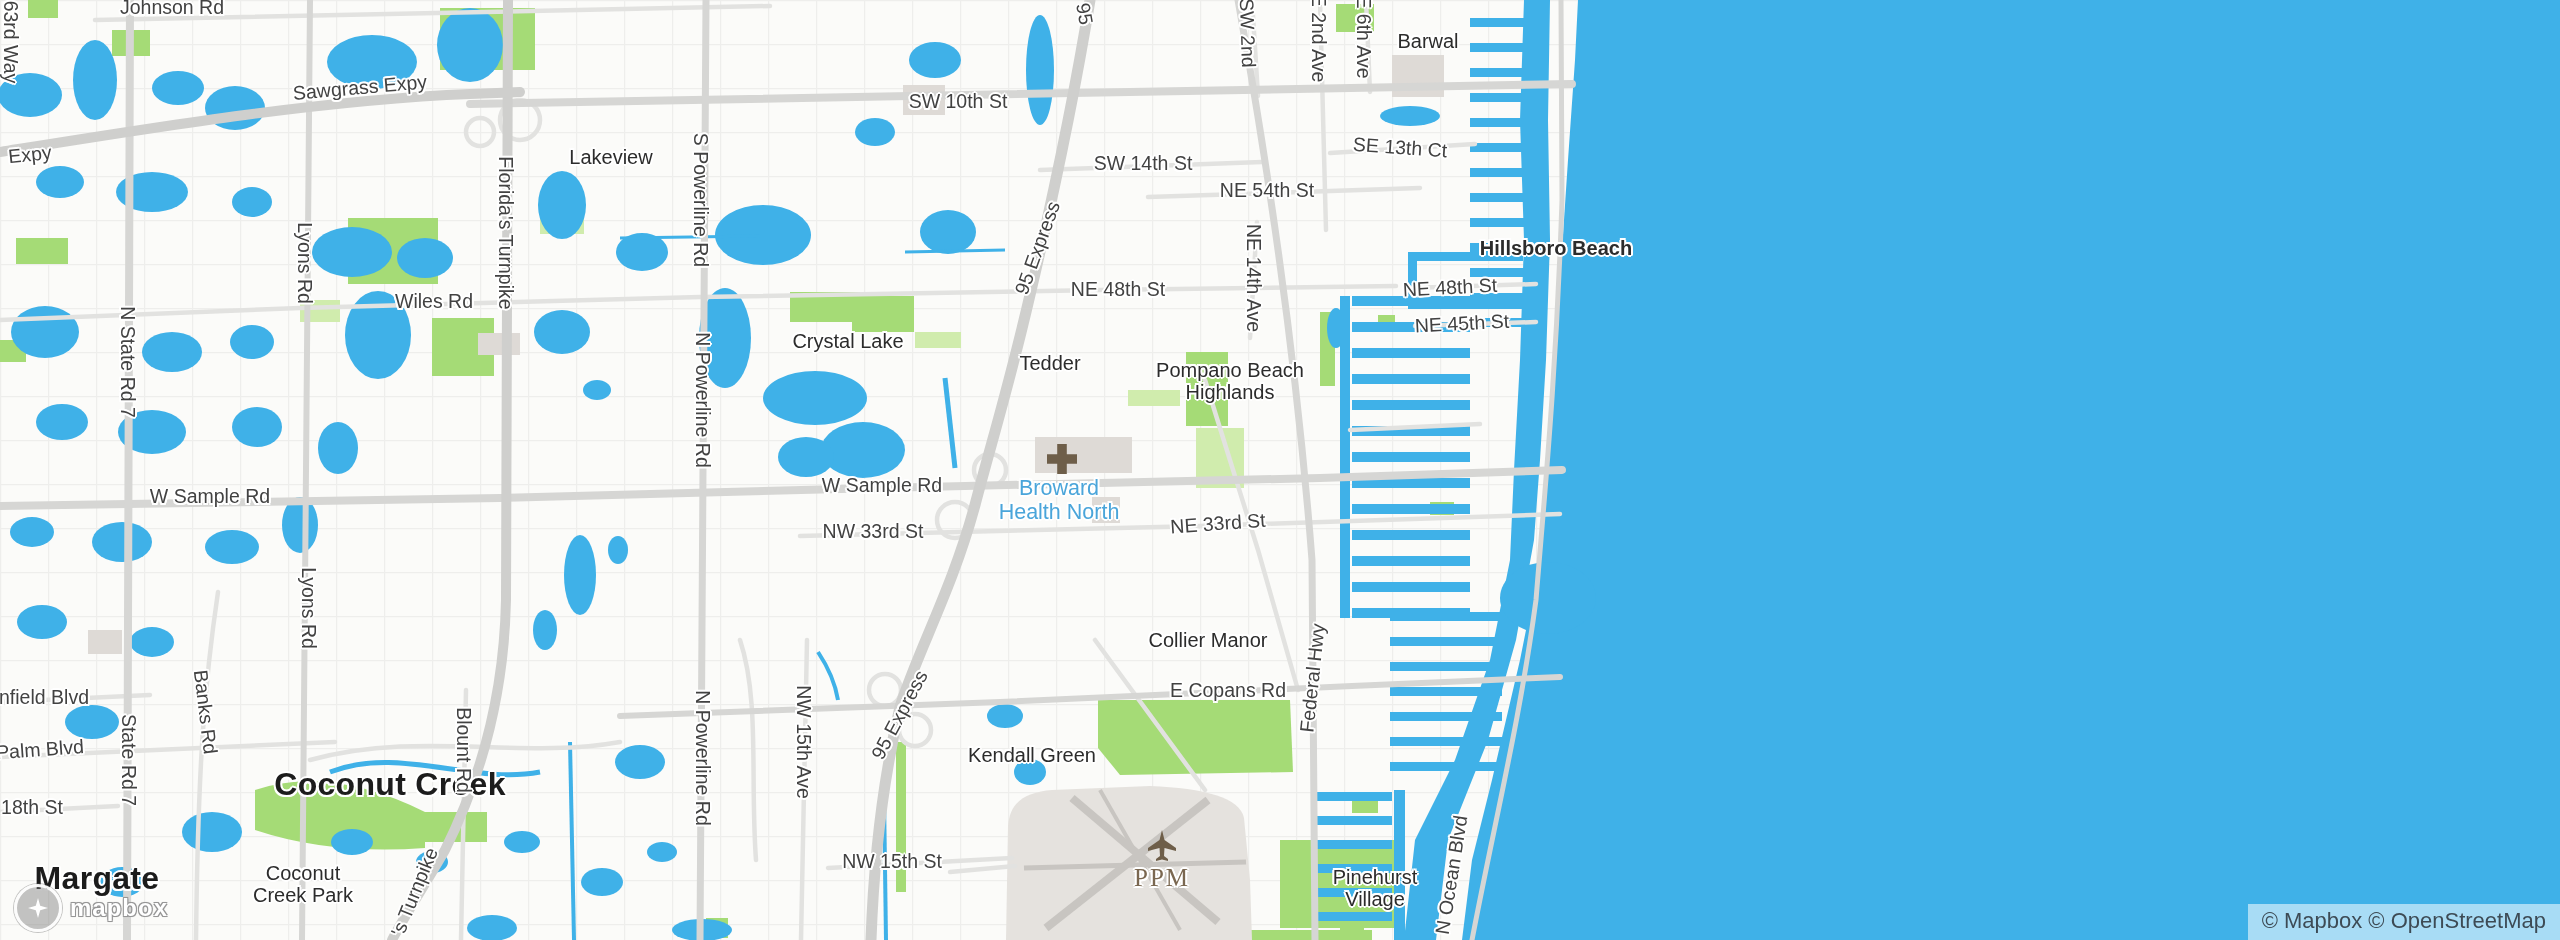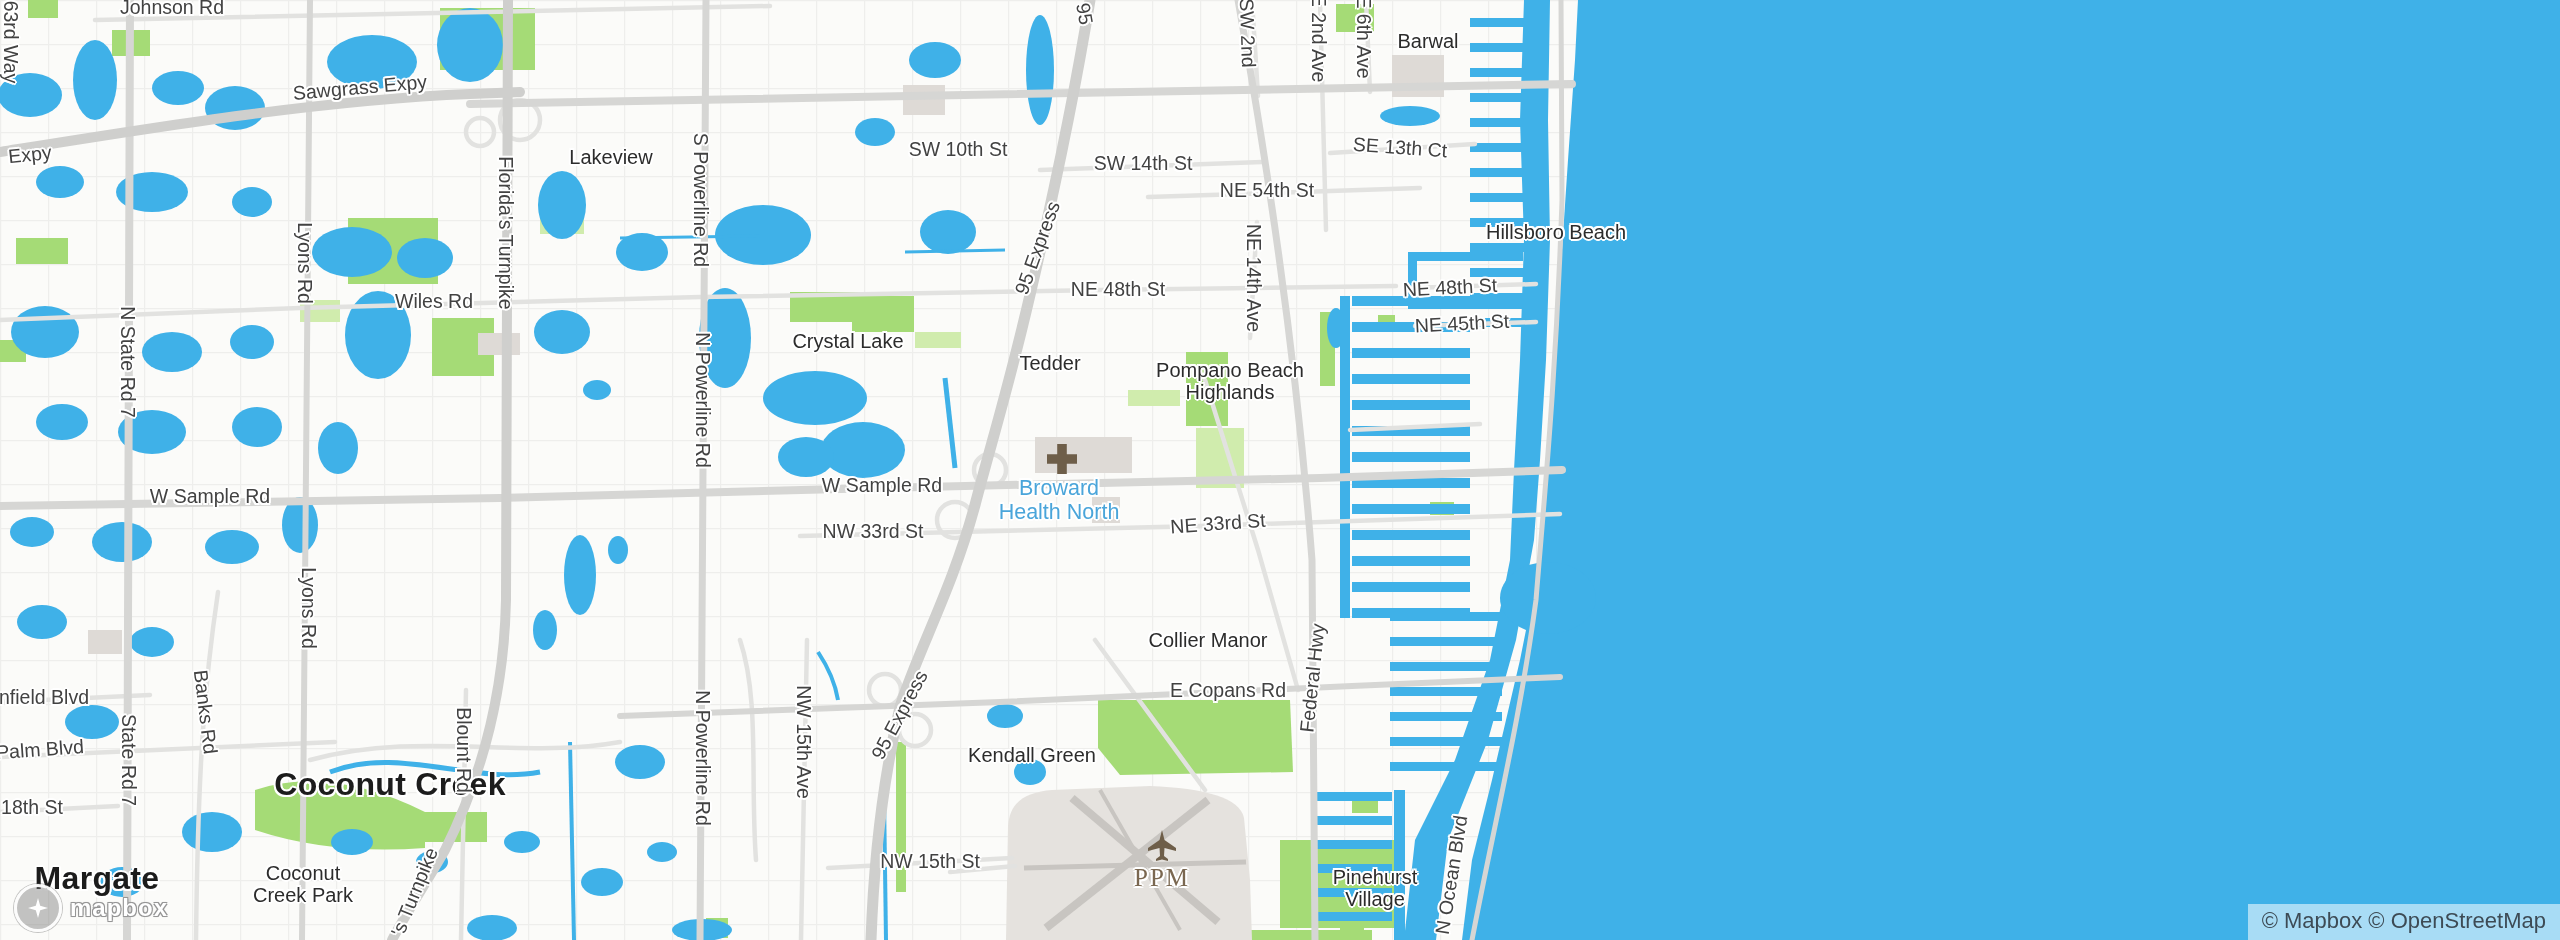--- a/index.html
+++ b/index.html
@@ -263,49 +263,49 @@
       <path d="M1090,0 C1072,110 1050,210 1030,295 C1008,390 992,440 975,505 C952,590 918,650 900,707 C884,775 874,855 871,940" stroke-width="11"></path>
       <path d="M508,0 L506,600 C504,700 480,780 445,850 C425,885 405,915 392,940" stroke-width="10"></path>
       <path d="M0,152 C150,128 320,100 470,94 L520,92" stroke-width="10"></path>
     </g>
   </svg>
 
   <div id="map-labels">
       <div class="lbl city" style="left: 97px; top: 879px; transform: translate(-50%, -50%);">Margate</div>
       <div class="lbl city" style="left: 390px; top: 785px; transform: translate(-50%, -50%);">Coconut Creek</div>
       <div class="lbl town" style="left: 1428px; top: 41px; transform: translate(-50%, -50%);">Barwal</div>
-      <div class="lbl town" style="left: 1556px; top: 232px; transform: translate(-50%, -50%);">Hillsboro Beach</div>
+      <div class="lbl town" style="left: 1556px; top: 248px; transform: translate(-50%, -50%); font-weight: bold;">Hillsboro Beach</div>
       <div class="lbl town" style="left: 611px; top: 157px; transform: translate(-50%, -50%);">Lakeview</div>
       <div class="lbl town" style="left: 848px; top: 341px; transform: translate(-50%, -50%);">Crystal Lake</div>
       <div class="lbl town" style="left: 1050px; top: 363px; transform: translate(-50%, -50%);">Tedder</div>
       <div class="lbl town" style="left: 1230px; top: 381px; transform: translate(-50%, -50%);">Pompano Beach
 Highlands</div>
       <div class="lbl town" style="left: 1208px; top: 640px; transform: translate(-50%, -50%);">Collier Manor</div>
       <div class="lbl town" style="left: 1032px; top: 755px; transform: translate(-50%, -50%);">Kendall Green</div>
       <div class="lbl town" style="left: 303px; top: 884px; transform: translate(-50%, -50%);">Coconut
 Creek Park</div>
       <div class="lbl town" style="left: 1375px; top: 888px; transform: translate(-50%, -50%);">Pinehurst
 Village</div>
       <div class="lbl road" style="left: 172px; top: 8px; transform: translate(-50%, -50%);">Johnson Rd</div>
       <div class="lbl road" style="left: 360px; top: 88px; transform: translate(-50%, -50%) rotate(-5deg);">Sawgrass Expy</div>
       <div class="lbl road" style="left: 30px; top: 155px; transform: translate(-50%, -50%) rotate(-6deg);">Expy</div>
-      <div class="lbl road" style="left: 958px; top: 102px; transform: translate(-50%, -50%); margin-top: 48px;">SW 10th St</div>
+      <div class="lbl road" style="left: 958px; top: 102px; transform: translate(-50%, -50%);">SW 10th St</div>
       <div class="lbl road" style="left: 1143px; top: 164px; transform: translate(-50%, -50%);">SW 14th St</div>
       <div class="lbl road" style="left: 1267px; top: 191px; transform: translate(-50%, -50%);">NE 54th St</div>
       <div class="lbl road" style="left: 1400px; top: 148px; transform: translate(-50%, -50%) rotate(4deg);">SE 13th Ct</div>
       <div class="lbl road" style="left: 434px; top: 302px; transform: translate(-50%, -50%);">Wiles Rd</div>
       <div class="lbl road" style="left: 1118px; top: 290px; transform: translate(-50%, -50%);">NE 48th St</div>
       <div class="lbl road" style="left: 1450px; top: 288px; transform: translate(-50%, -50%) rotate(-3deg);">NE 48th St</div>
       <div class="lbl road" style="left: 1462px; top: 324px; transform: translate(-50%, -50%) rotate(-3deg);">NE 45th St</div>
       <div class="lbl road" style="left: 210px; top: 497px; transform: translate(-50%, -50%);">W Sample Rd</div>
       <div class="lbl road" style="left: 882px; top: 486px; transform: translate(-50%, -50%);">W Sample Rd</div>
       <div class="lbl road" style="left: 873px; top: 532px; transform: translate(-50%, -50%);">NW 33rd St</div>
       <div class="lbl road" style="left: 1218px; top: 524px; transform: translate(-50%, -50%) rotate(-4deg);">NE 33rd St</div>
       <div class="lbl road" style="left: 1228px; top: 691px; transform: translate(-50%, -50%);">E Copans Rd</div>
-      <div class="lbl road" style="left: 930px; top: 862px; transform: translate(-50%, -50%);">NW 15th St</div>
+      <div class="lbl road" style="left: 892px; top: 862px; transform: translate(-50%, -50%);">NW 15th St</div>
       <div class="lbl road" style="left: 32px; top: 808px; transform: translate(-50%, -50%);">18th St</div>
       <div class="lbl road" style="left: 44px; top: 698px; transform: translate(-50%, -50%);">nfield Blvd</div>
       <div class="lbl road" style="left: 40px; top: 750px; transform: translate(-50%, -50%) rotate(-4deg);">Palm Blvd</div>
       <div class="lbl road" style="left: 10px; top: 42px; transform: translate(-50%, -50%) rotate(90deg);">63rd Way</div>
       <div class="lbl road" style="left: 127px; top: 362px; transform: translate(-50%, -50%) rotate(90deg);">N State Rd 7</div>
       <div class="lbl road" style="left: 128px; top: 760px; transform: translate(-50%, -50%) rotate(90deg);">State Rd 7</div>
       <div class="lbl road" style="left: 304px; top: 263px; transform: translate(-50%, -50%) rotate(90deg);">Lyons Rd</div>
       <div class="lbl road" style="left: 308px; top: 608px; transform: translate(-50%, -50%) rotate(90deg);">Lyons Rd</div>
       <div class="lbl road" style="left: 205px; top: 712px; transform: translate(-50%, -50%) rotate(83deg);">Banks Rd</div>
       <div class="lbl road" style="left: 505px; top: 233px; transform: translate(-50%, -50%) rotate(90deg);">Florida's Turnpike</div>

